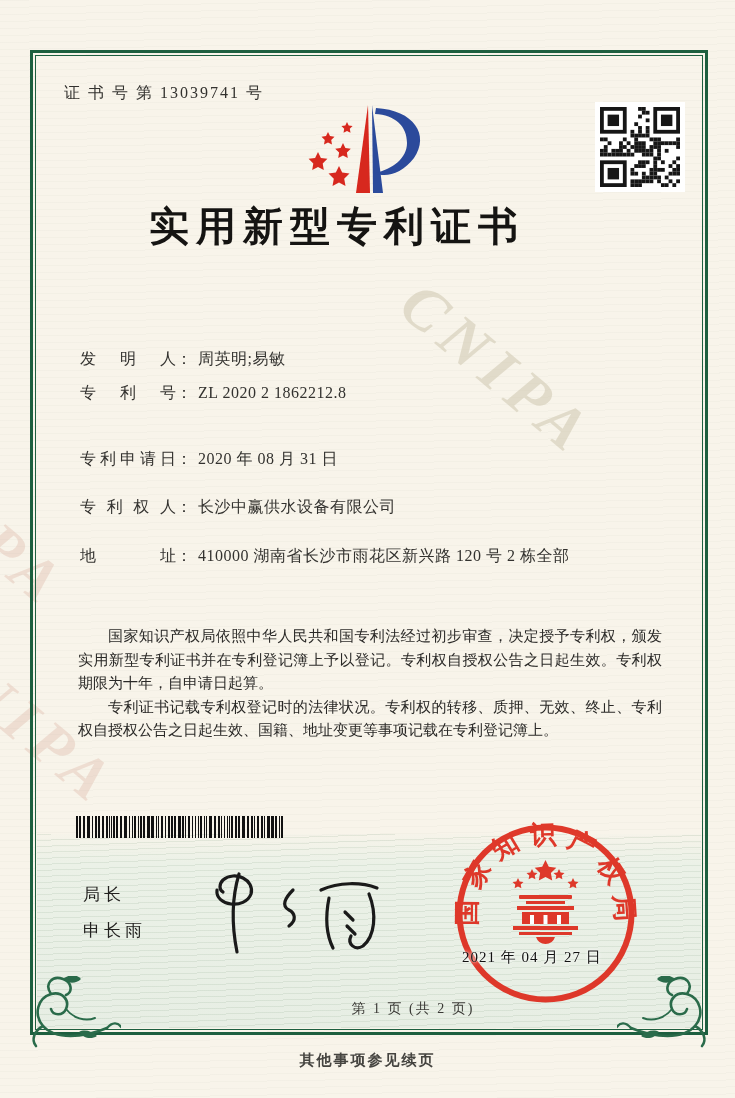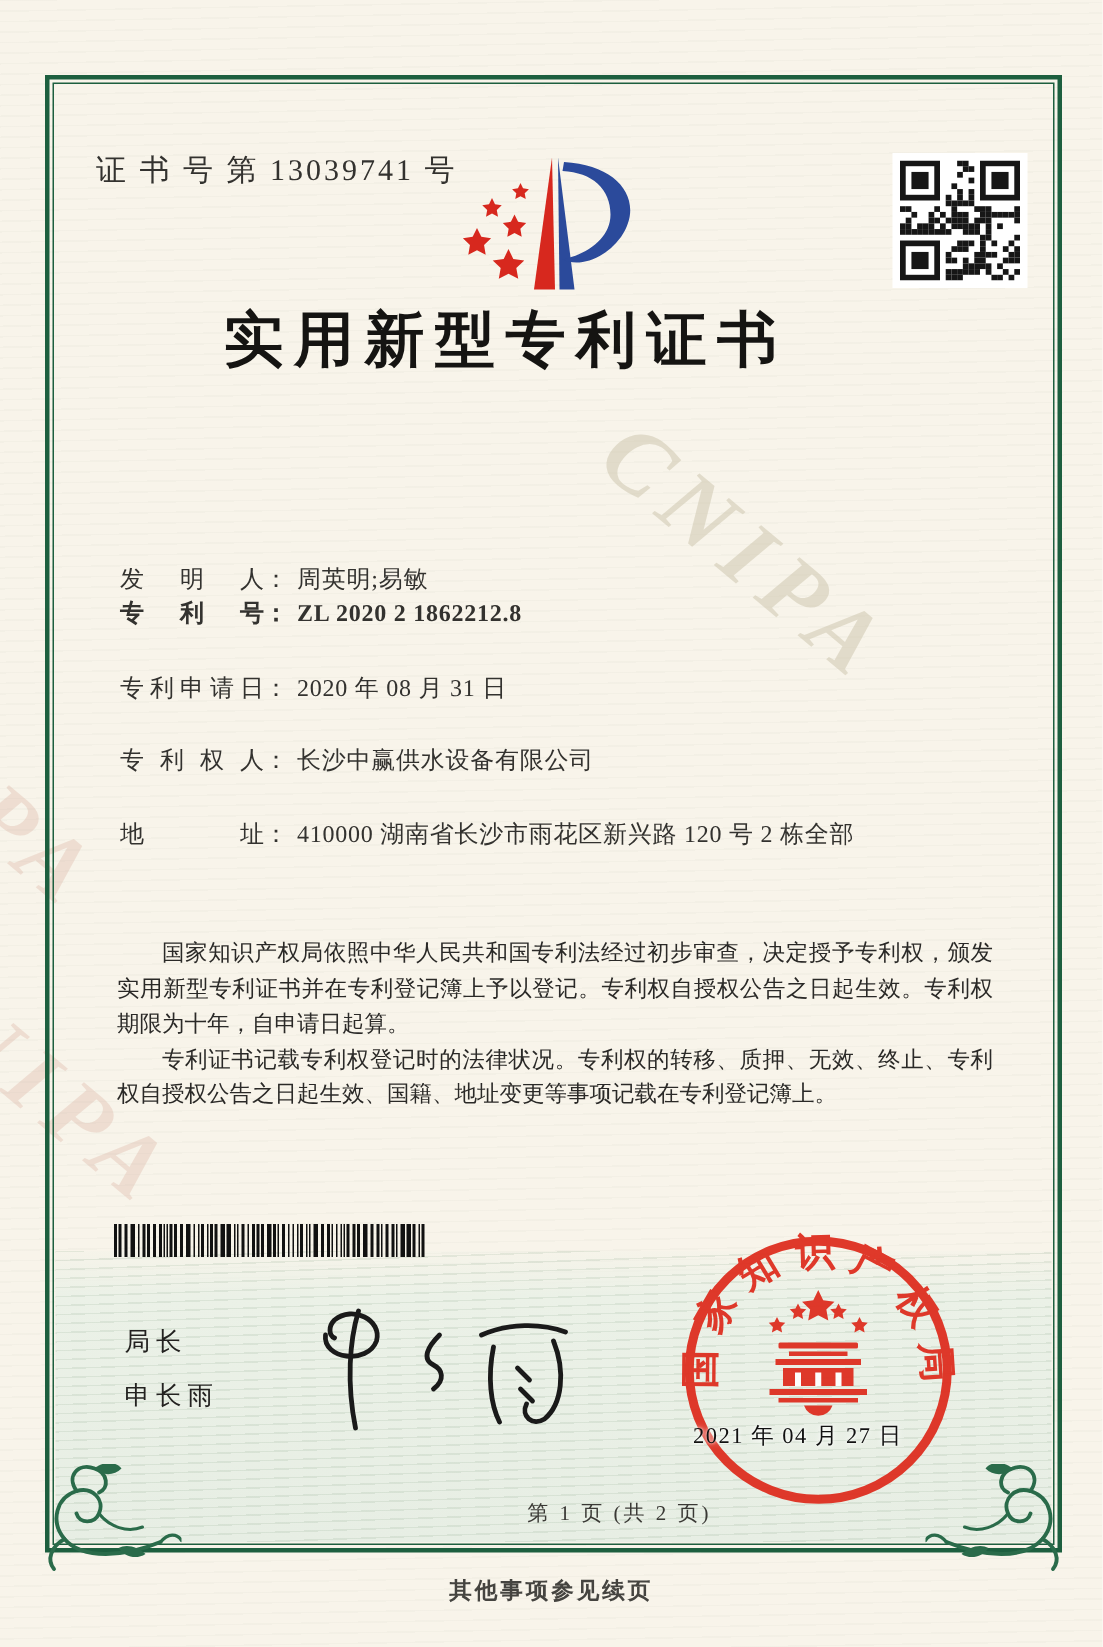--- a/index.html
+++ b/index.html
@@ -25,22 +25,22 @@
     position:absolute; inset:2px; border:1px solid var(--border-green,#1d5f3f);
   }
   .green-band{
     position:absolute; left:1px; right:1px; bottom:1px; height:194px;
     background-image:
       repeating-linear-gradient(178deg, rgba(130,160,130,0.16) 0 1px, transparent 1px 6px),
       linear-gradient(180deg, rgba(235,241,231,0.15) 0, #ebf1e7 30px, #e7eee4 100%);
   }
   .ornament{position:absolute; z-index:2;}
   .cert-no{
-    position:absolute; left:64px; top:100px; z-index:2;
-    font-size:20px; letter-spacing:2px; color:#33322f;
+    position:absolute; left:64px; top:83px; z-index:2;
+    font-size:16px; letter-spacing:2px; color:#33322f;
   }
   .qr-box{
     position:absolute; left:595px; top:102px; z-index:2;
     background:#fff; padding:5px; line-height:0;
   }
   .logo{position:absolute; left:296px; top:101px; z-index:2;}
   .title{
     position:absolute; left:0; top:199px; width:674px; z-index:2;
     text-align:center; font-size:40px; font-weight:bold; letter-spacing:7px; color:#151412;
   }
@@ -263,24 +263,24 @@
       <polygon points="72,4 60,92 74,92"></polygon>
     </g>
     <g fill="var(--logo-blue,#2b4a9b)">
       <polygon points="76,4 77,92 87,92"></polygon>
       <path d="M80,7 C118,9 134,34 118,57 C106,73 89,77 79,72 C97,68 111,57 111,42 C111,25 99,14 79,13 Z"></path>
     </g>
   </svg>
 
   <div class="title">实用新型专利证书</div>
 
-  <div class="field-row" style="top:349px;margin-top:27px;">
+  <div class="field-row" style="top:349px;">
     <span class="flabel">发明人</span><span class="fcolon">：</span><span class="fvalue">周英明;易敏</span>
   </div>
-  <div class="field-row" style="top:399px;font-weight:bold;">
+  <div class="field-row" style="top:383px;">
     <span class="flabel">专利号</span><span class="fcolon">：</span><span class="fvalue">ZL 2020 2 1862212.8</span>
   </div>
   <div class="field-row" style="top:449px;">
     <span class="flabel">专利申请日</span><span class="fcolon">：</span><span class="fvalue">2020 年 08 月 31 日</span>
   </div>
   <div class="field-row" style="top:497px;">
     <span class="flabel">专利权人</span><span class="fcolon">：</span><span class="fvalue">长沙中赢供水设备有限公司</span>
   </div>
   <div class="field-row" style="top:546px;">
     <span class="flabel">地址</span><span class="fcolon">：</span><span class="fvalue">410000 湖南省长沙市雨花区新兴路 120 号 2 栋全部</span>

